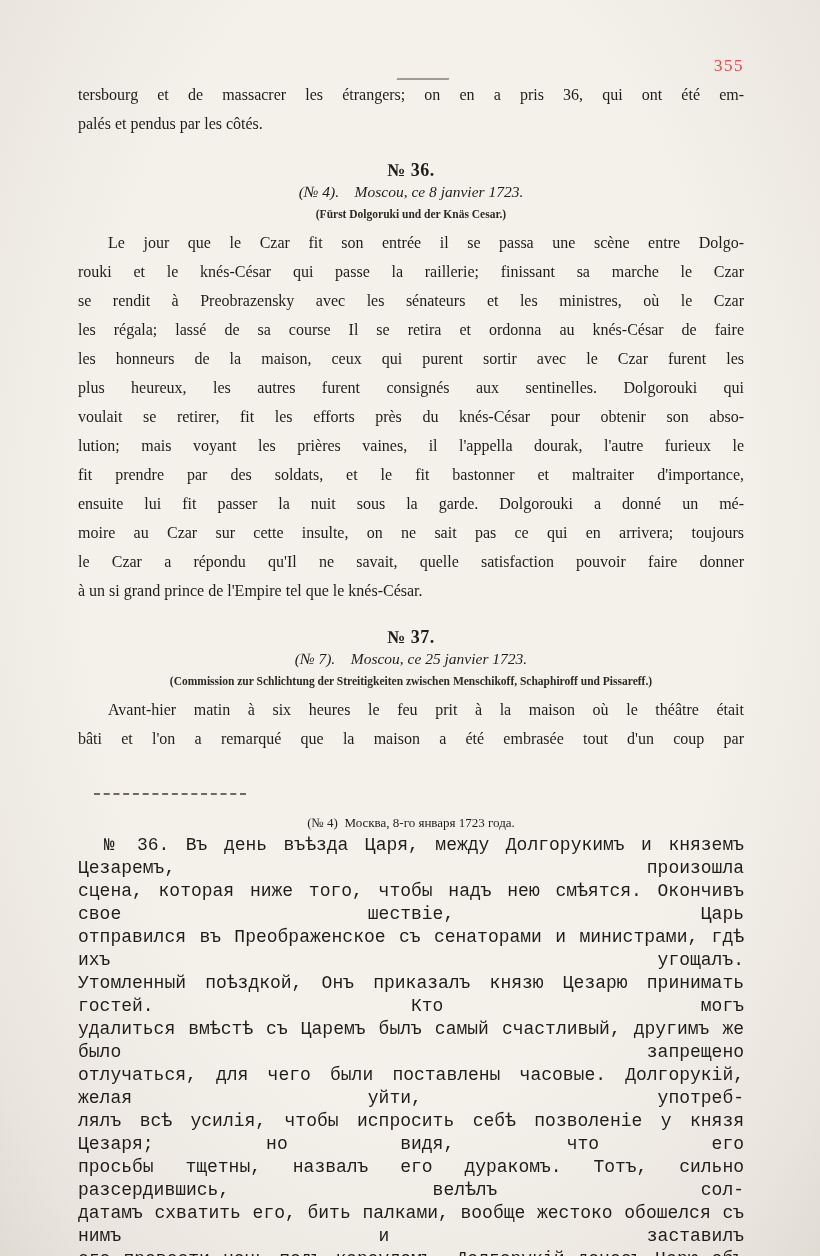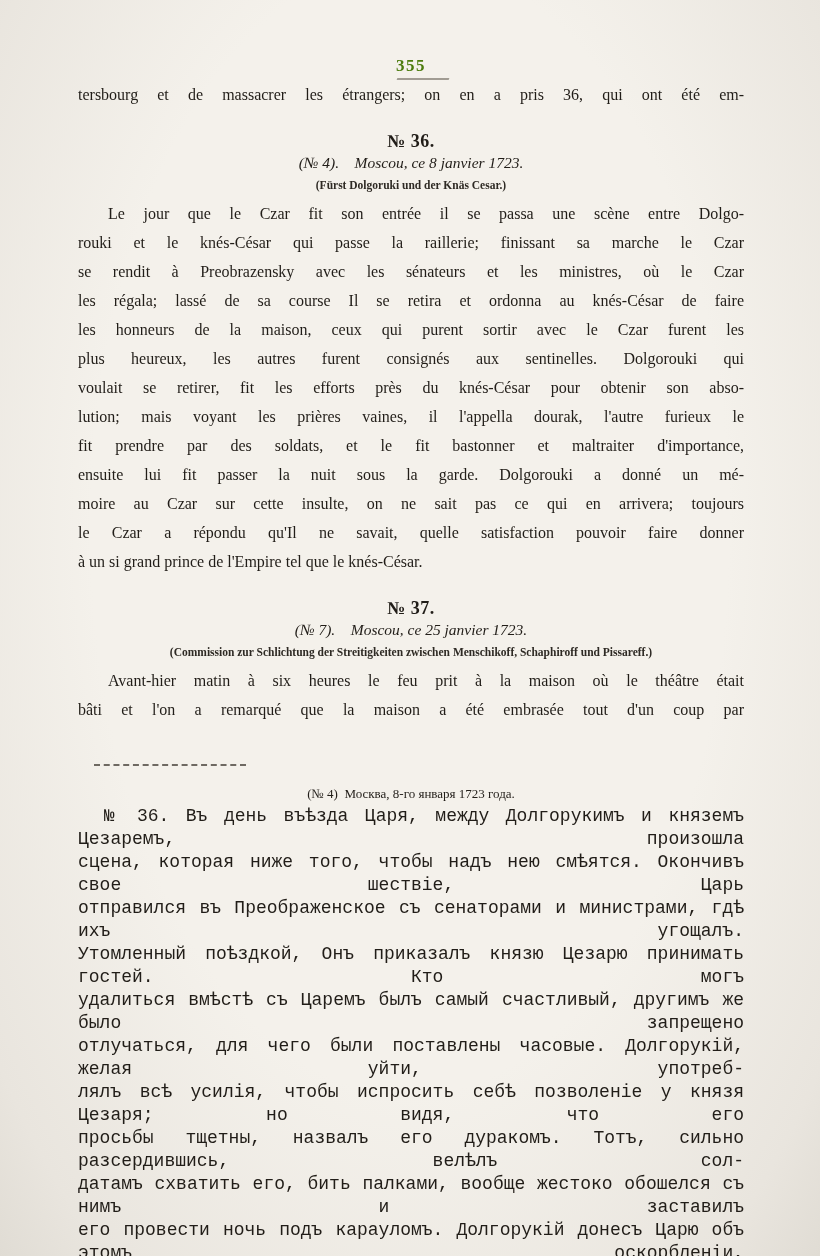--- a/index.html
+++ b/index.html
@@ -17,25 +17,25 @@
   .page {
     box-sizing: border-box;
     width: 820px;
     height: 1256px;
     padding: 56px 76px 0 78px;
     font-family: "Liberation Serif", "DejaVu Serif", serif;
   }
 
   
   .pageno {
-    text-align: center;
-    font-weight: bold;
+    text-align: right;
+    font-weight: normal;
     font-size: 17px;
     letter-spacing: 1.5px;
-    color: #4d7c0f;
+    color: #ef4444;
   }
   .pageno-rule {
     width: 52px;
     height: 2px;
     background: #7d776d;
     margin: 2px 0 0 calc(50% - 14px);
     transform: skewX(-20deg);
     opacity: .7;
   }
 
@@ -107,20 +107,21 @@
 </head>
 <body>
 
 <div class="page">
 
   <div class="pageno">355</div>
   <div class="pageno-rule"></div>
 
   <div class="para fr continuation">
     <span class="just">tersbourg et de massacrer les étrangers; on en a pris 36, qui ont été em-</span>
+    <span class="lastline">palés et pendus par les côtés.</span>
   </div>
 
   <section>
     <h2 class="entry-head">№ 36.</h2>
     <p class="dateline">(№ 4). Moscou, ce 8 janvier 1723.</p>
     <p class="note">(Fürst Dolgoruki und der Knäs Cesar.)</p>
     <div class="para fr indent entry-body">
       <span class="just">Le jour que le Czar fit son entrée il se passa une scène entre Dolgo-
 rouki et le knés-César qui passe la raillerie; finissant sa marche le Czar
 se rendit à Preobrazensky avec les sénateurs et les ministres, où le Czar

